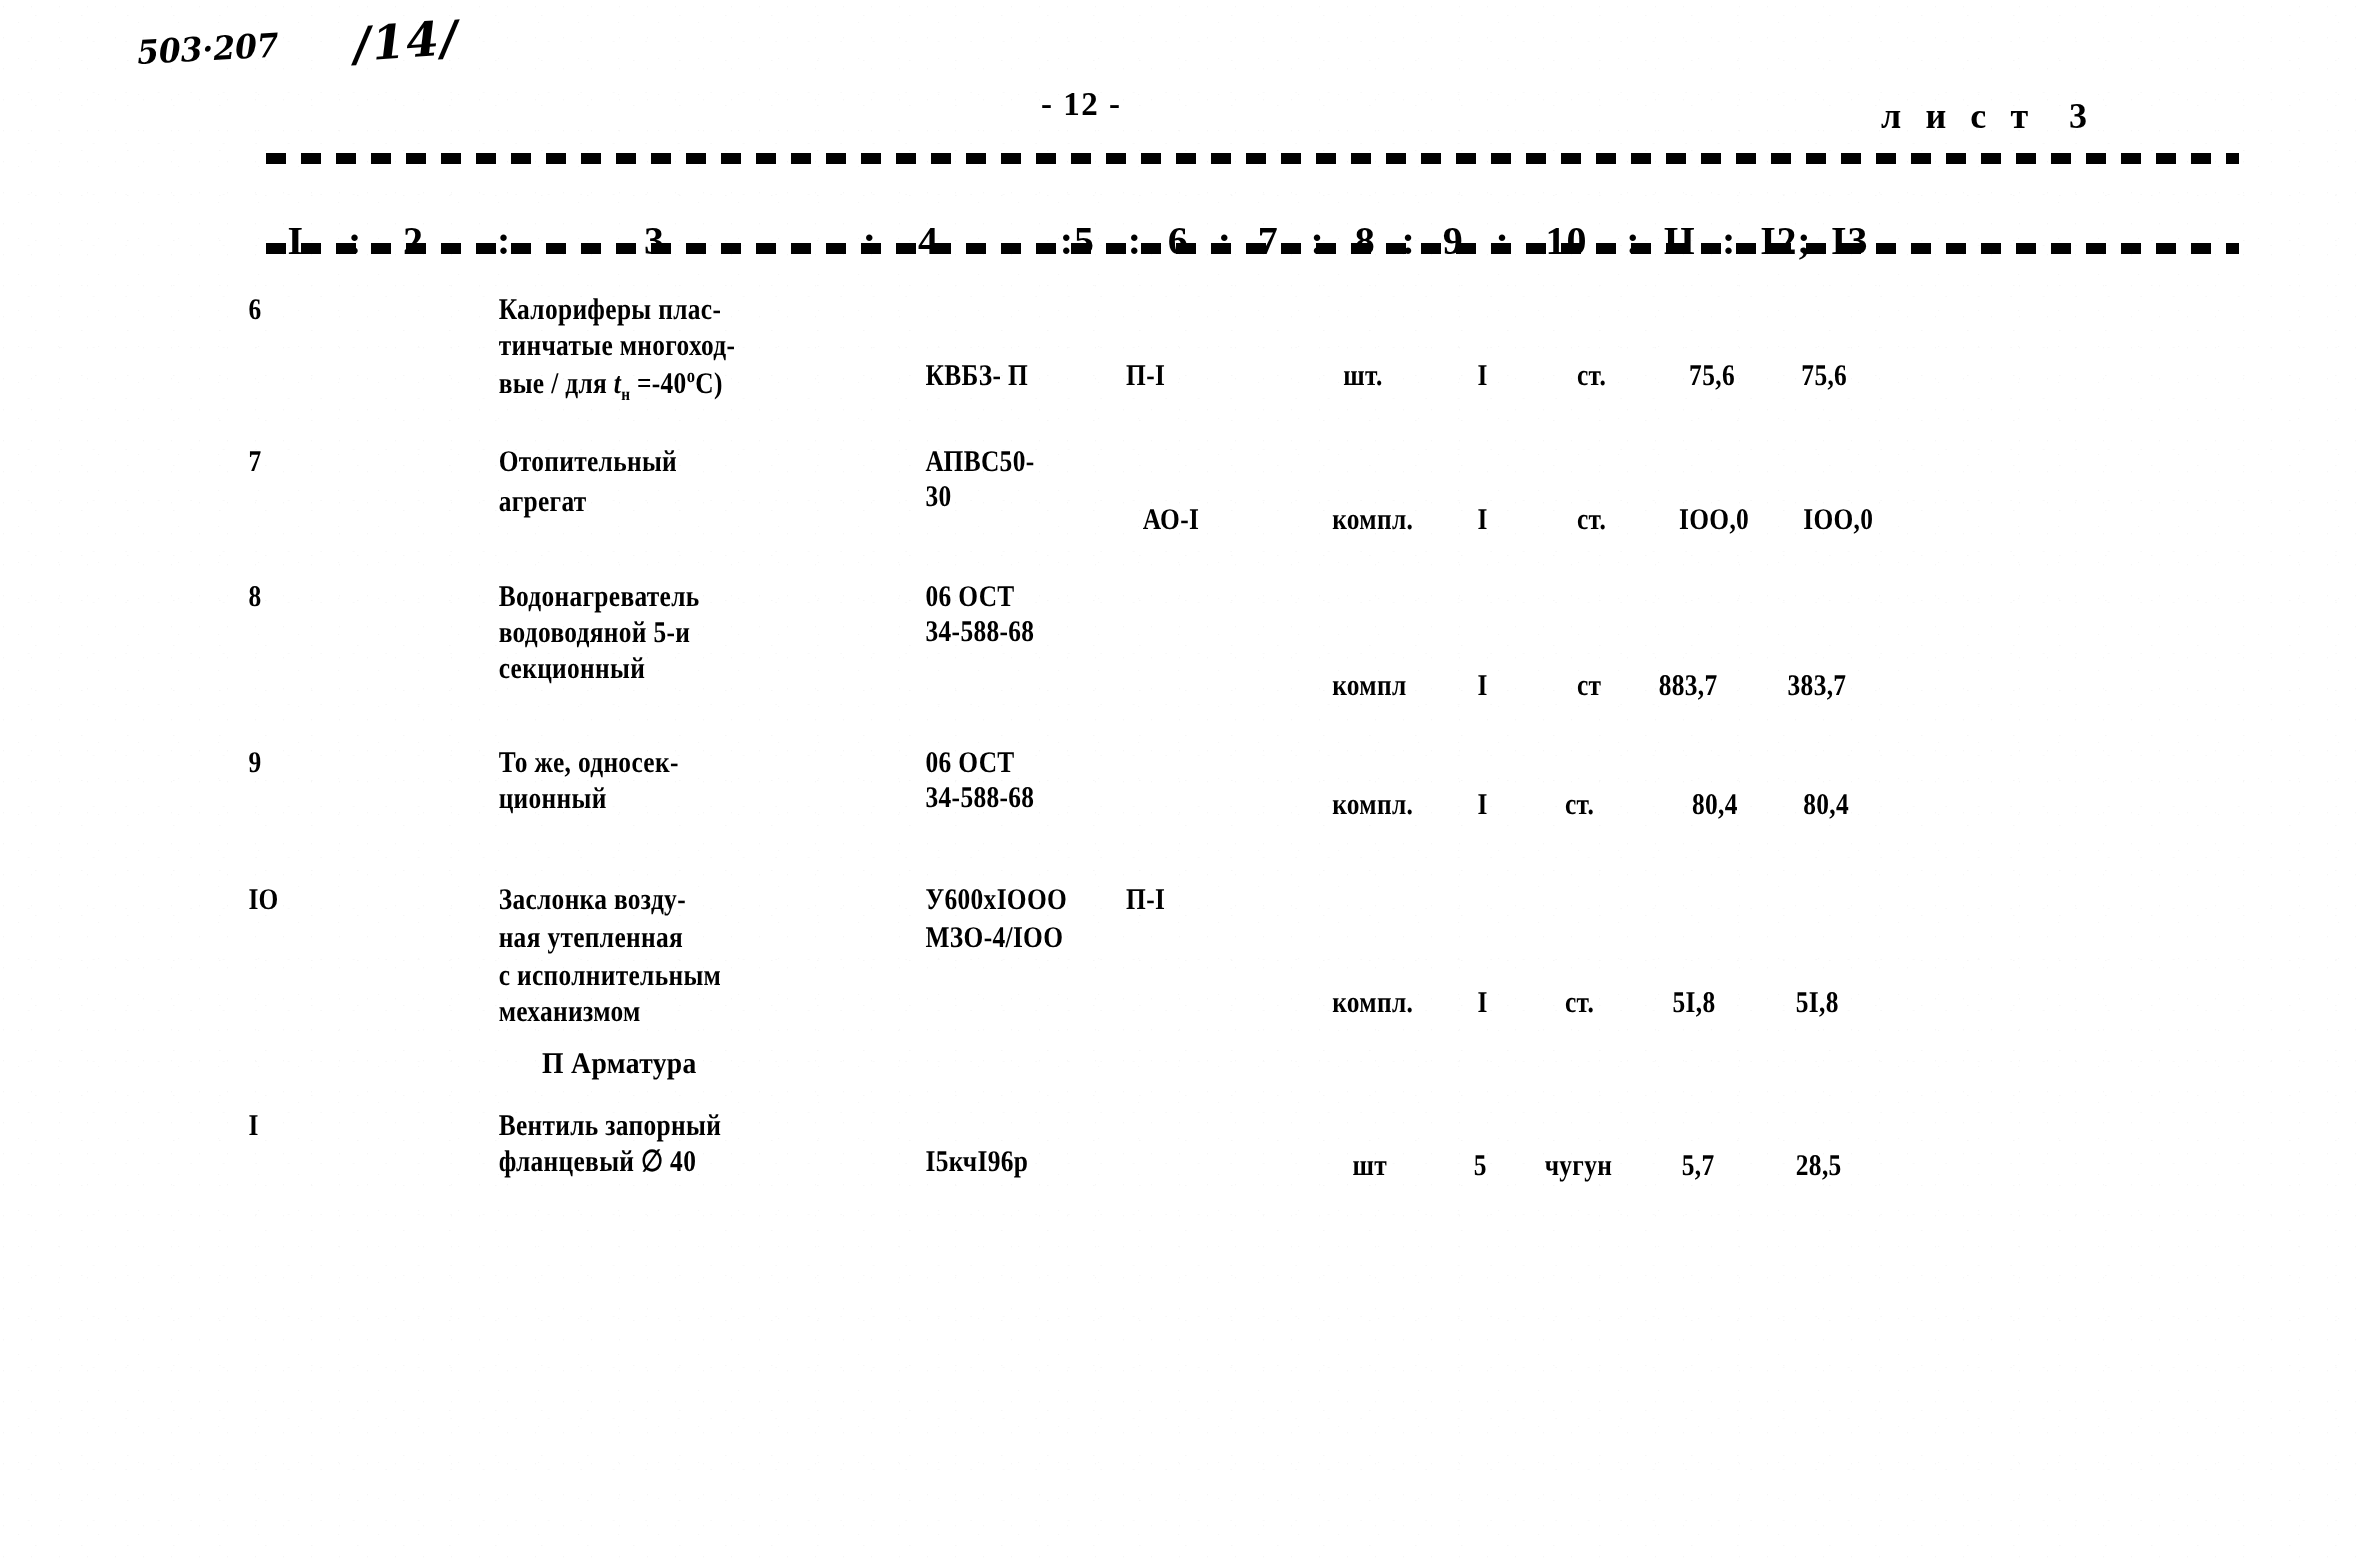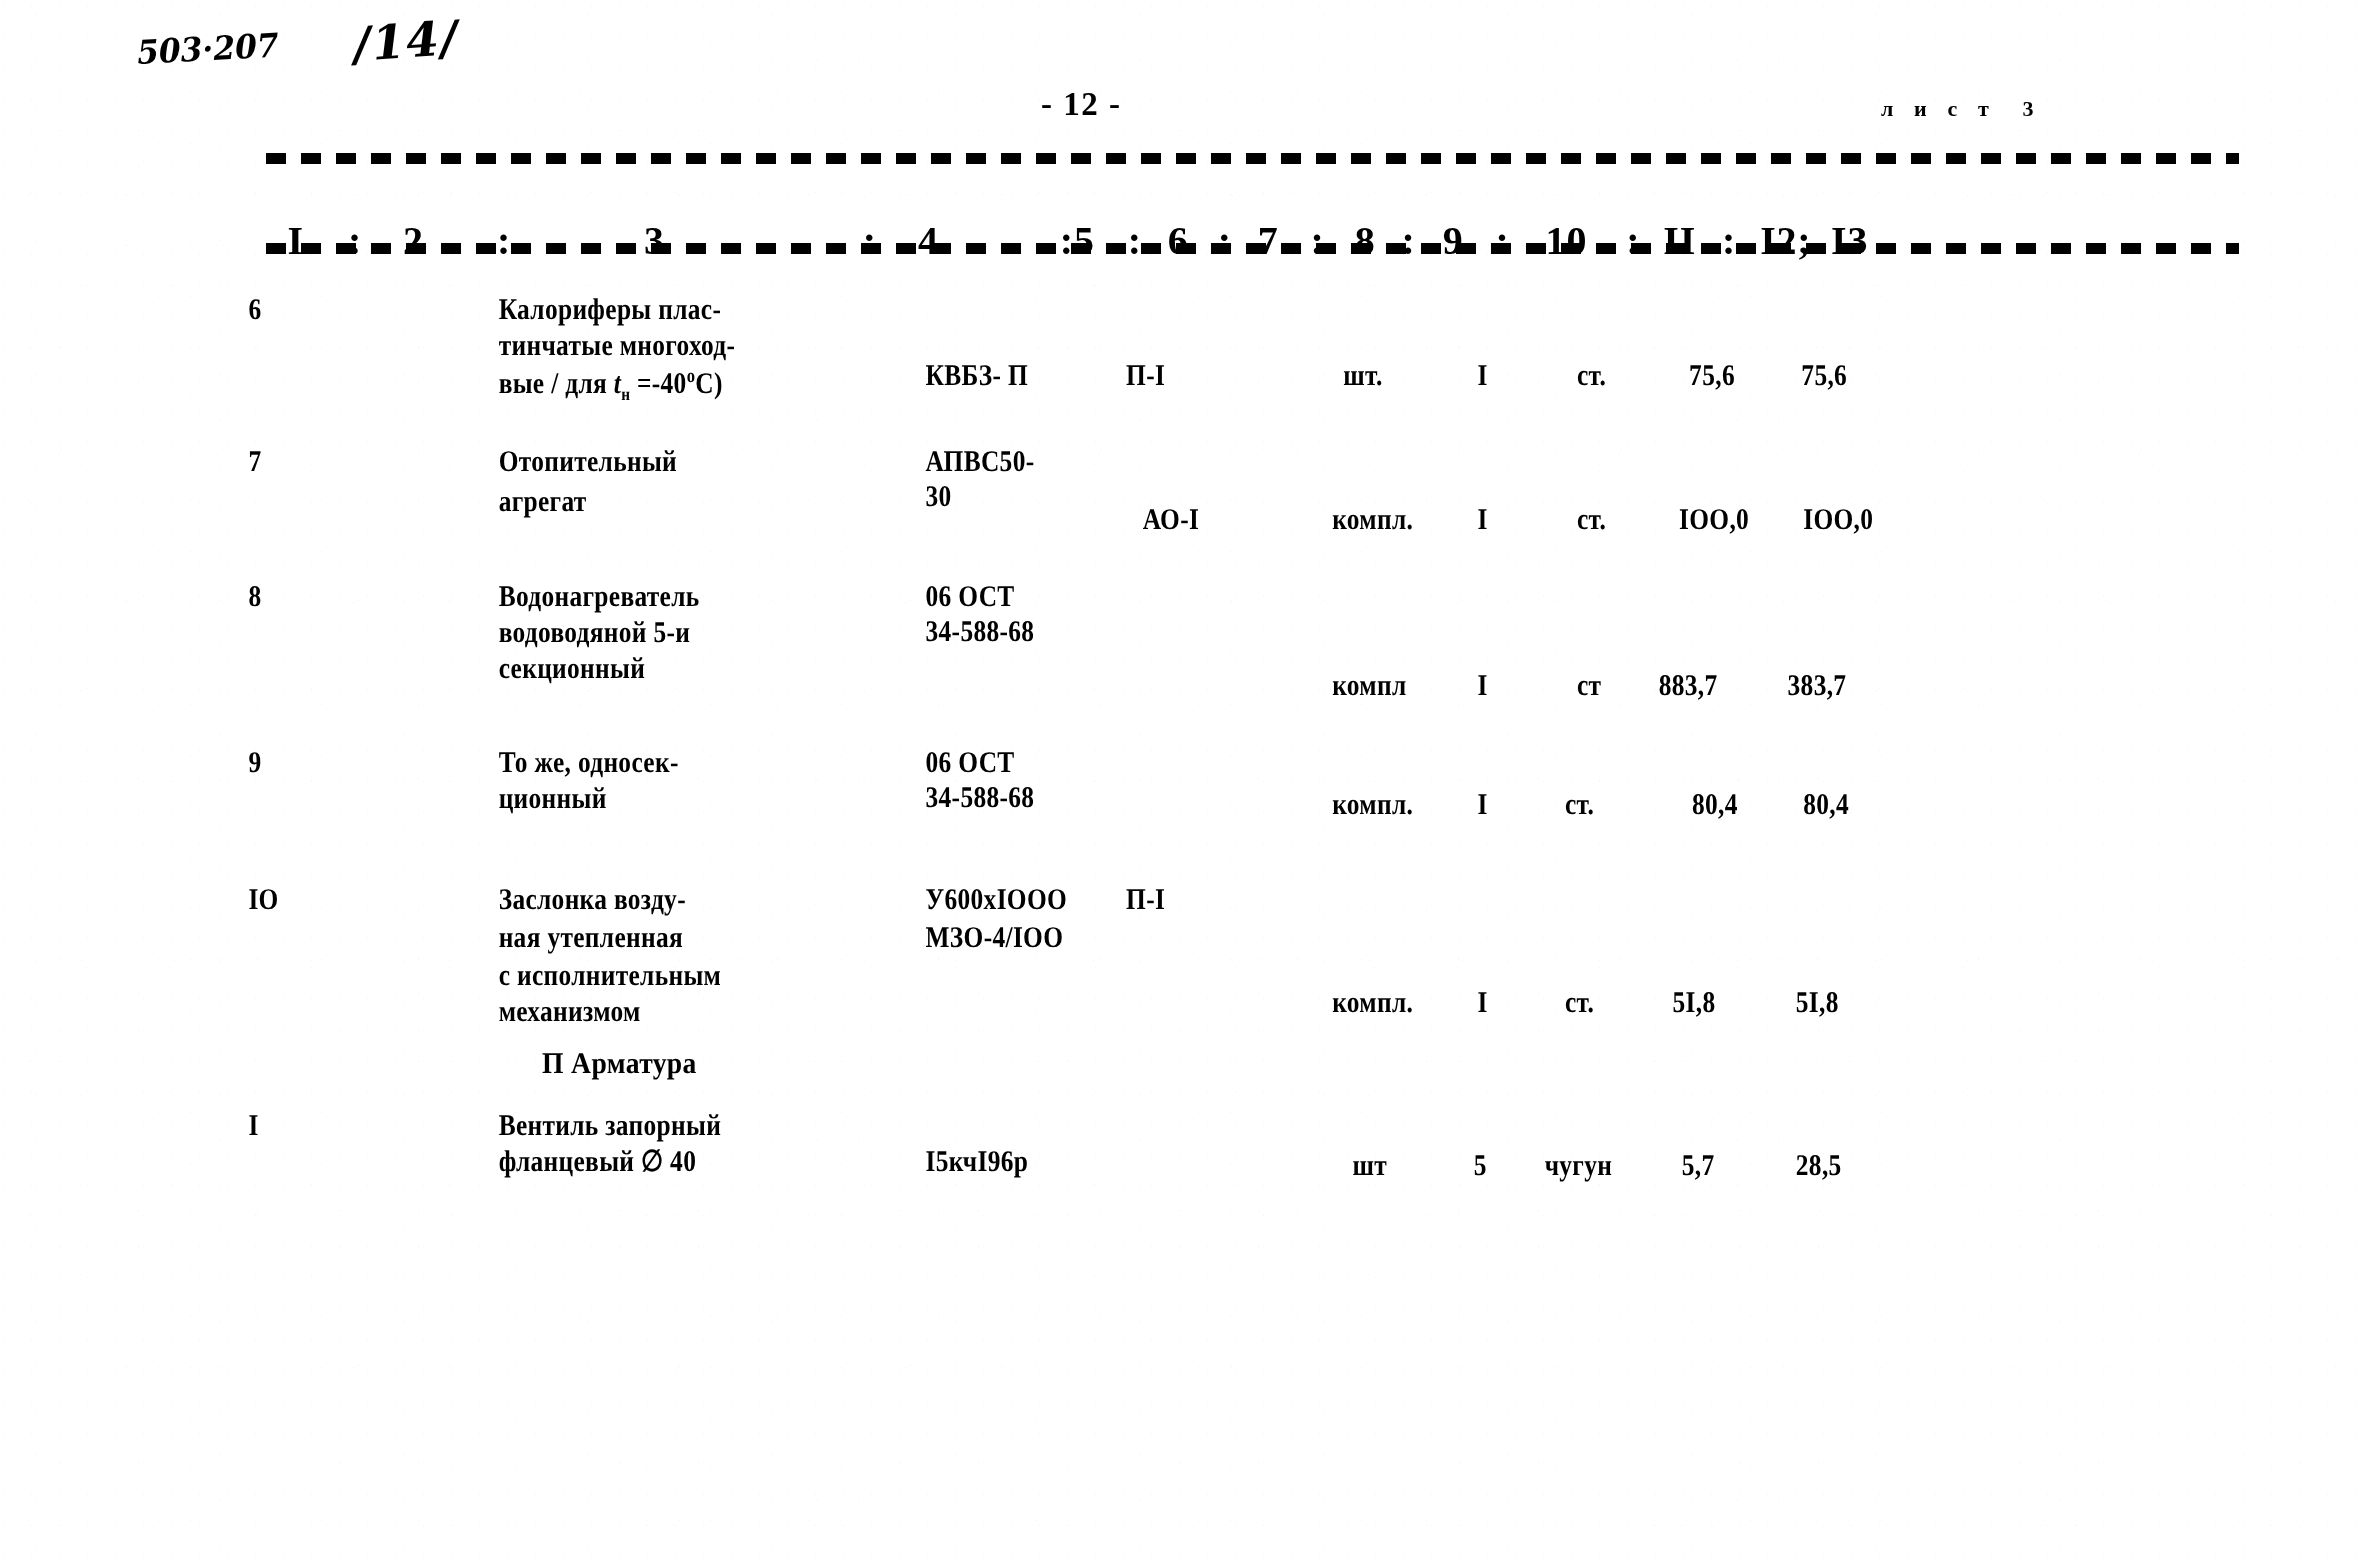--- a/index.html
+++ b/index.html
@@ -47,21 +47,21 @@
   .pagenum {
     font-family: "Liberation Serif", "DejaVu Serif", serif;
     font-weight: 700;
     font-size: 33px;
     letter-spacing: 1.5px;
   }
 
   .sheetlabel {
     font-family: "Liberation Serif", "DejaVu Serif", serif;
     font-weight: 700;
-    font-size: 22px;
+    font-size: 36px;
     letter-spacing: 7.6px;
     text-align: right;
   }
 
   
   .hand {
     font-family: "DejaVu Serif", serif;
     font-weight: 700;
     font-style: italic;
     font-size: 33px;

